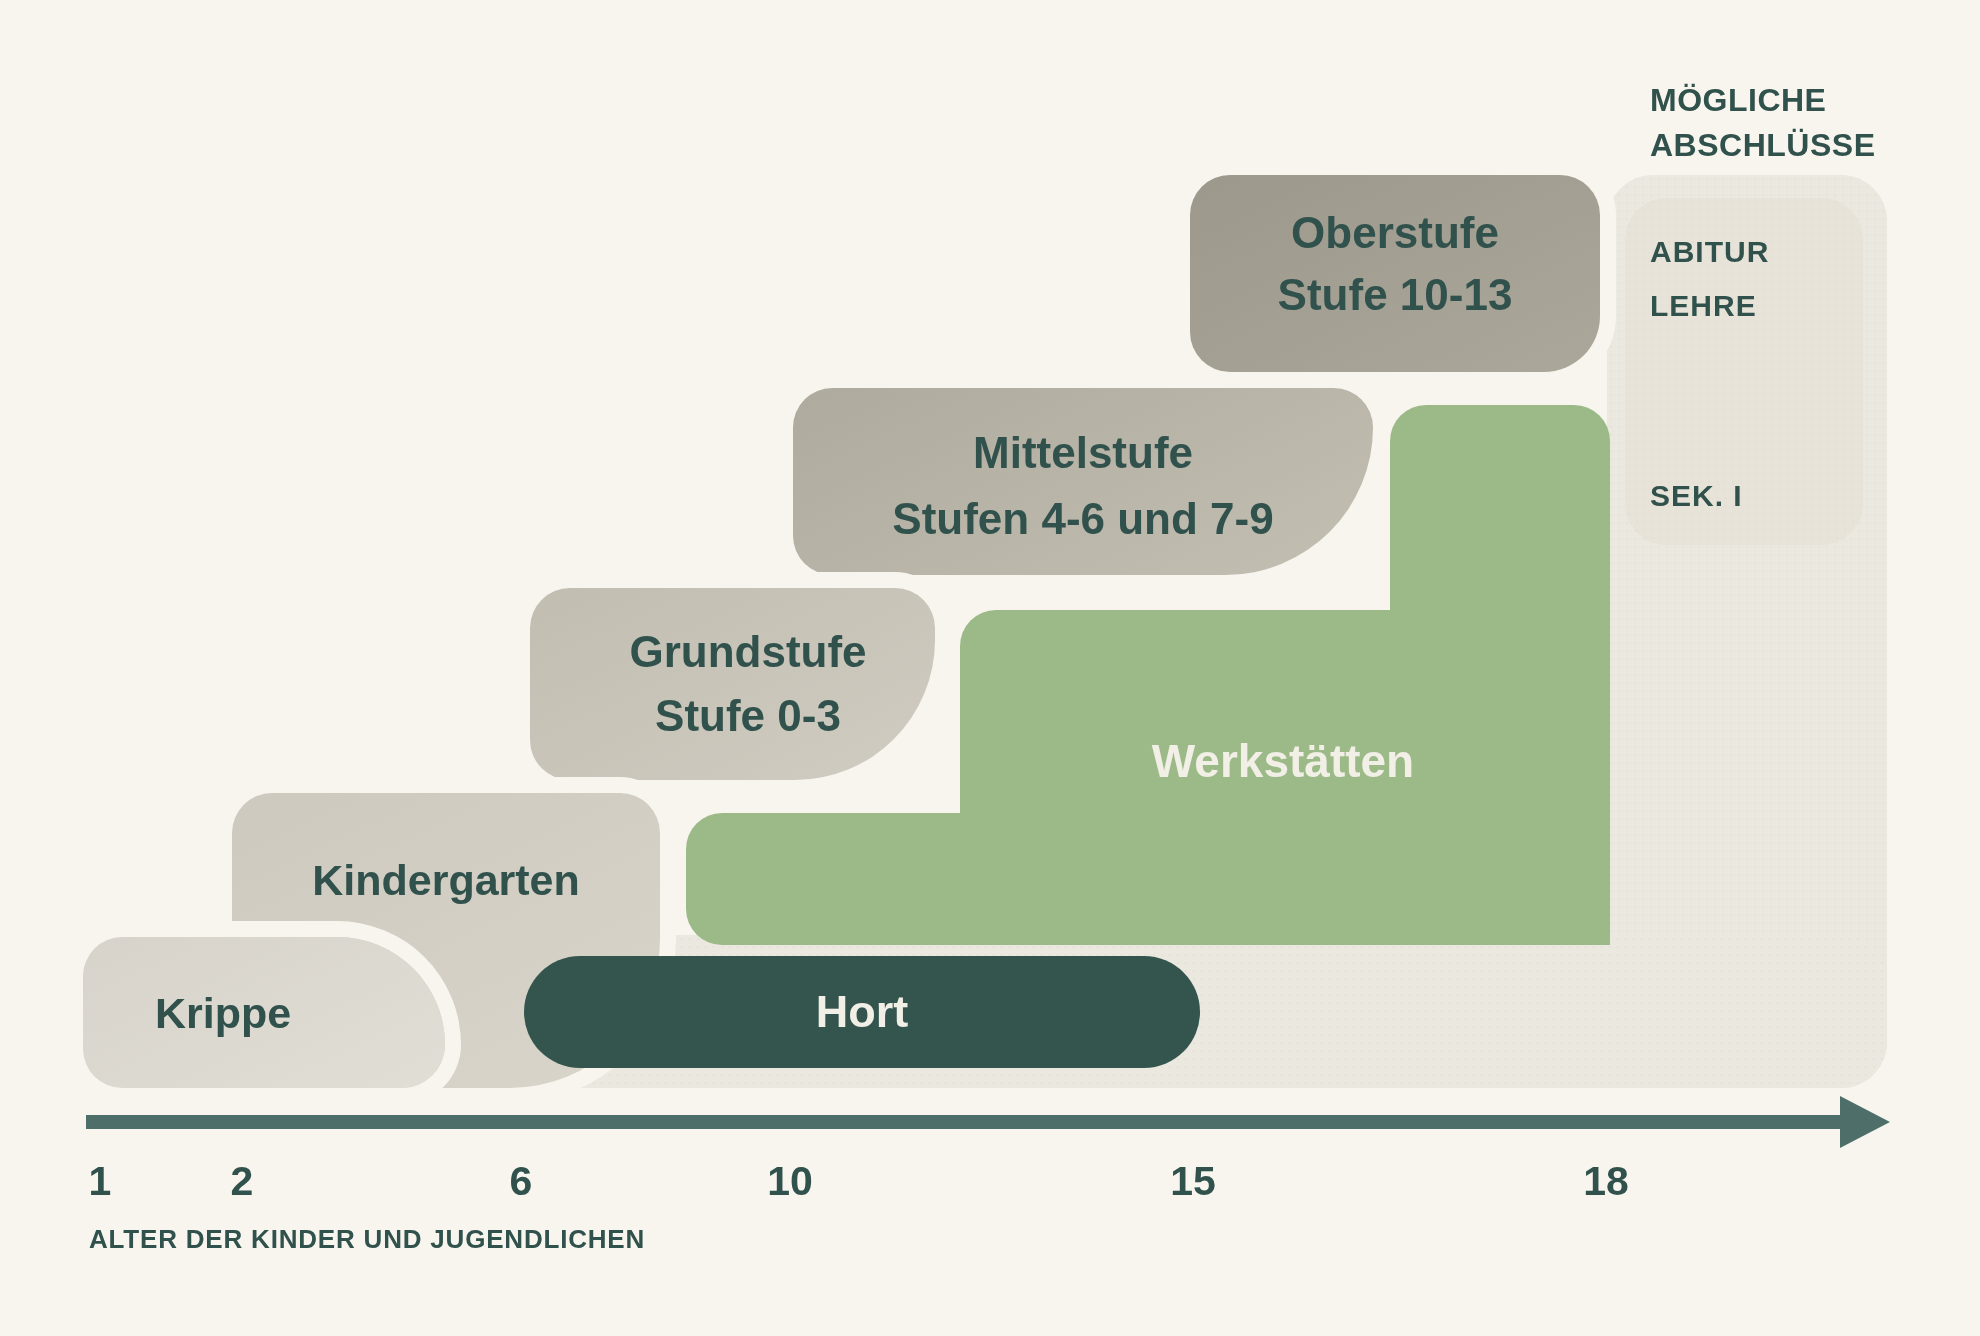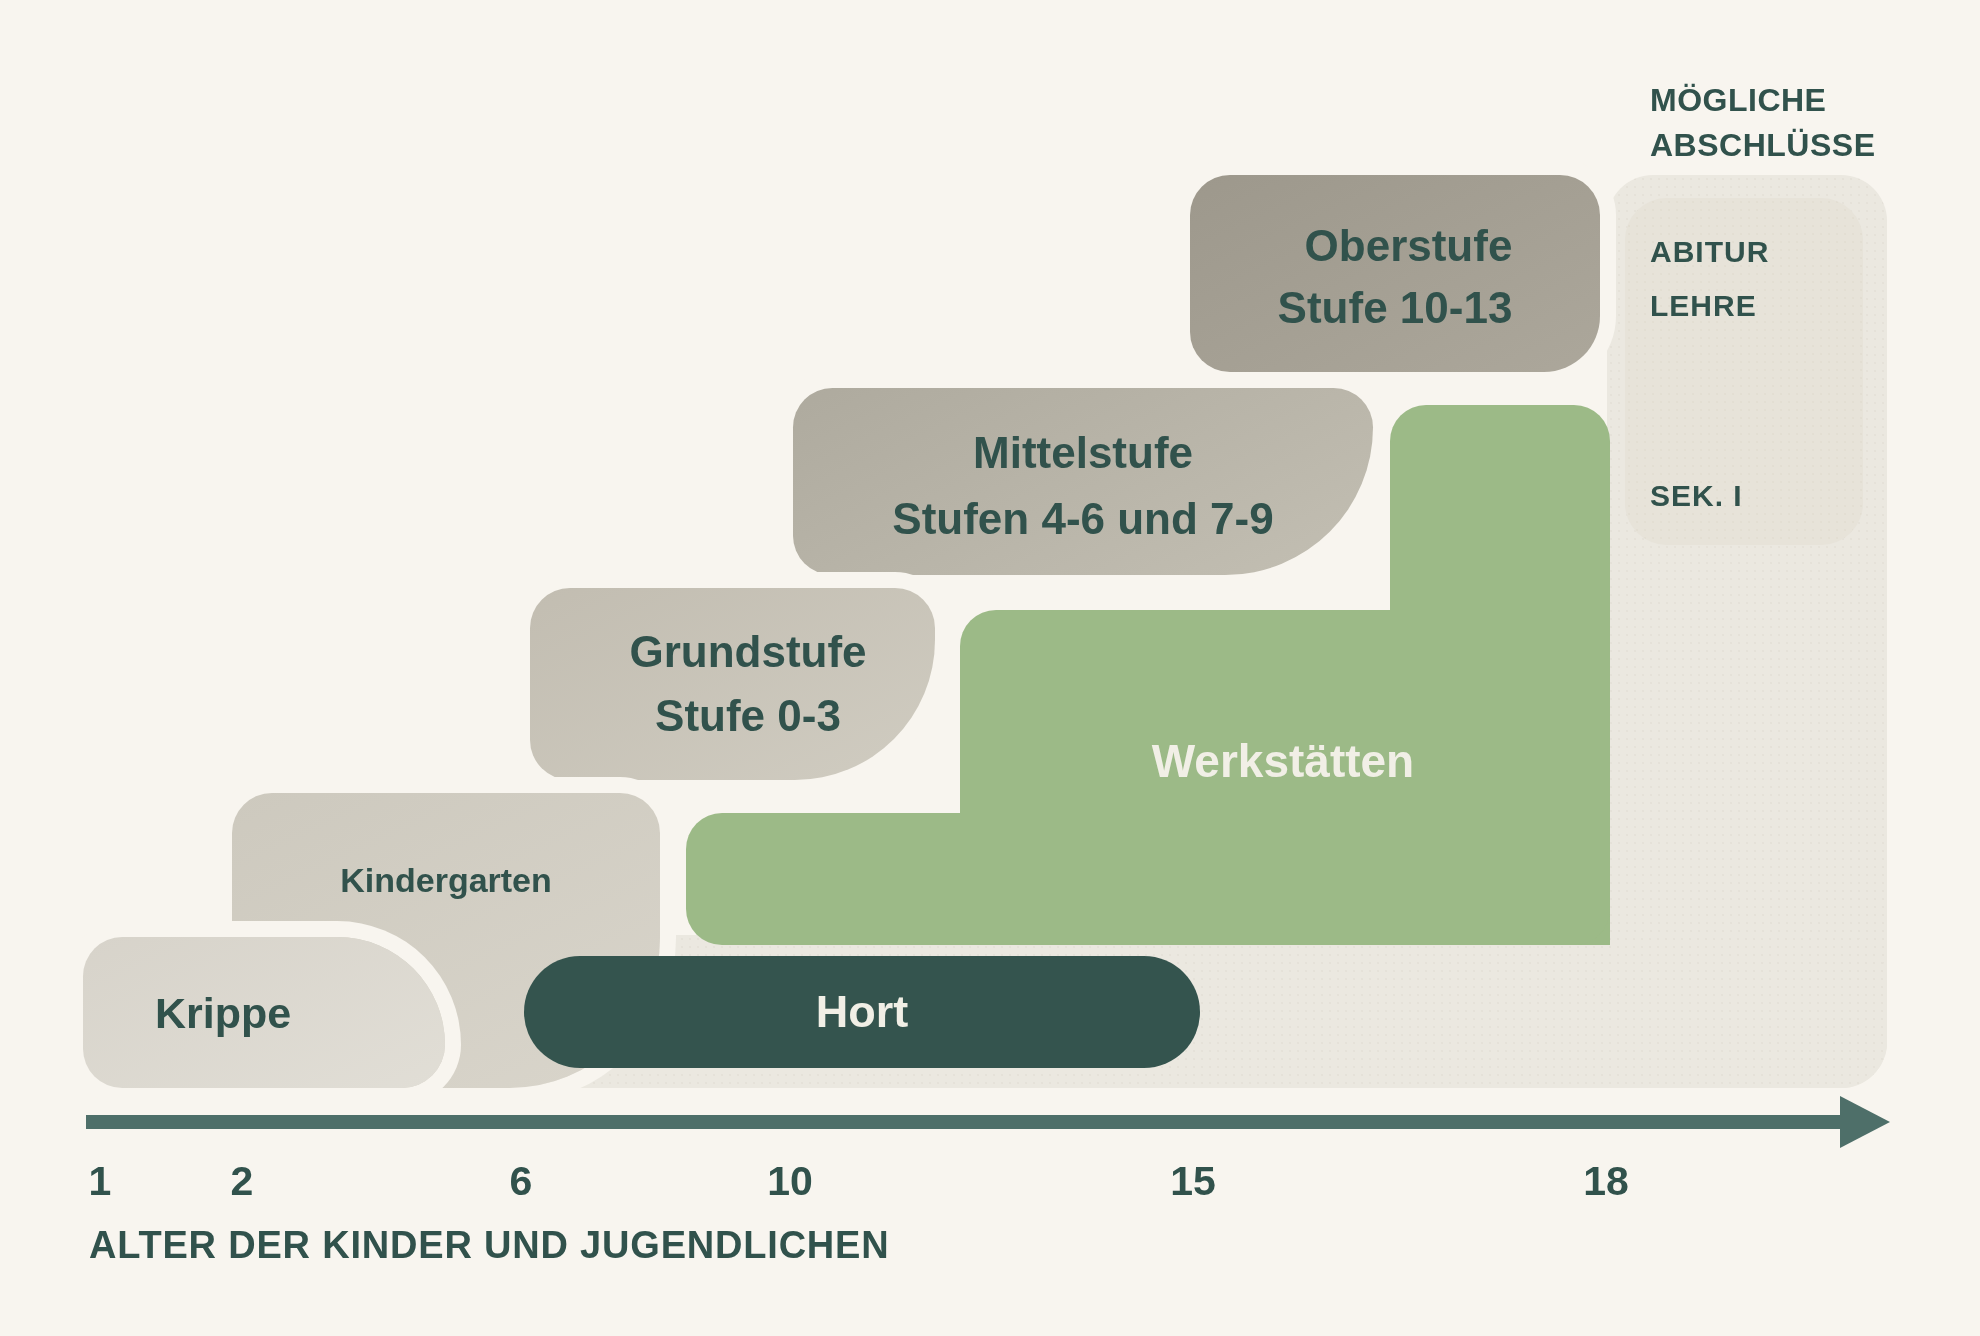--- a/index.html
+++ b/index.html
@@ -87,42 +87,42 @@
     left:1840px;top:1096px;width:0;height:0;z-index:5;
     border-top:26px solid transparent;border-bottom:26px solid transparent;
     border-left:50px solid var(--axis,#4e6f69);
   }
 
   
   .t{color:var(--text,#31524c);font-weight:bold;z-index:30;white-space:nowrap;}
   .center{transform:translate(-50%,-50%);text-align:center;}
   .blocklabel{font-size:44px;line-height:64px;}
   .lbl-krippe{left:223px;top:1013px;font-size:43px;}
-  .lbl-kindergarten{left:446px;top:880px;font-size:34px;}
+  .lbl-kindergarten{left:446px;top:880px;font-size:43px;}
   .lbl-grundstufe{left:732px;top:684px;margin-left:16px;}
   .lbl-mittelstufe{left:1083px;top:486px;line-height:66px;}
-  .lbl-oberstufe{left:1395px;top:277px;line-height:62px;text-align:right;}
+  .lbl-oberstufe{left:1395px;top:264px;line-height:62px;}
   .lbl-werkstaetten{left:1283px;top:748px;font-size:46px;color:var(--label_light,#f1efe6);margin-top:13px;}
   .lbl-hort{left:862px;top:1012px;font-size:45px;color:var(--label_light,#f1efe6);}
 
   .caps{letter-spacing:0.5px;}
   .heading{left:1650px;top:78px;font-size:32px;line-height:45px;white-space:nowrap;}
   .qual{left:1650px;font-size:30px;line-height:36px;letter-spacing:1px;}
   .qual-abitur{top:234px;}
   .qual-lehre{top:288px;}
   .qual-sek1{top:438px;margin-top:40px;}
 
   .tick{top:1158px;font-size:41px;transform:translateX(-50%);}
   .tick-0{left:100px;}
   .tick-1{left:242px;}
   .tick-2{left:521px;}
   .tick-3{left:790px;}
   .tick-4{left:1193px;text-align:right;}
   .tick-5{left:1606px;}
-  .axis-caption{left:89px;top:1224px;font-size:38px;letter-spacing:0.8px;}
+  .axis-caption{left:89px;top:1224px;font-size:26px;letter-spacing:0.8px;}
 </style>
 </head>
 <body>
 
 <div id="stage">
 
   <div class="abs panel panel-col"></div>
   <div class="abs panel panel-strip"></div>
 
   <div class="abs card"></div>

